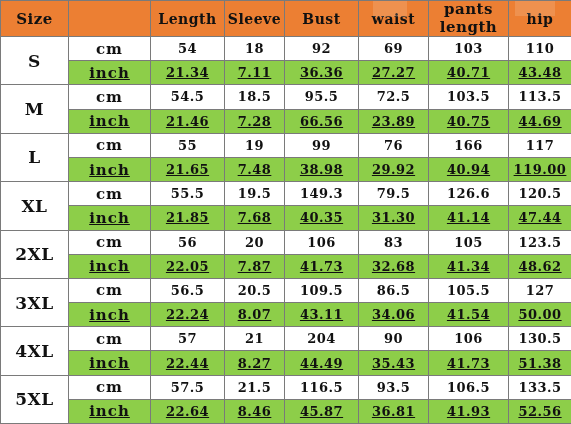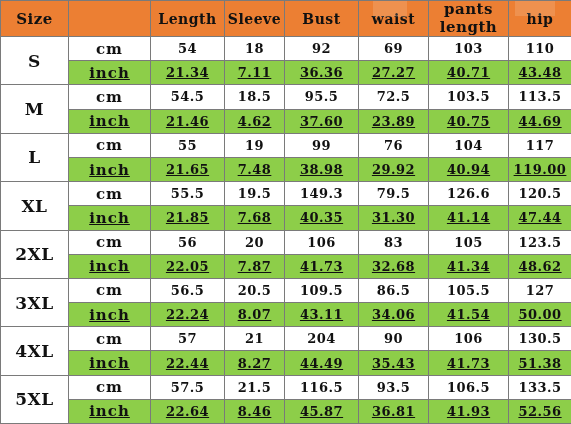--- a/index.html
+++ b/index.html
@@ -153,34 +153,34 @@
         <td class="val">54.5</td>
         <td class="val">18.5</td>
         <td class="val">95.5</td>
         <td class="val">72.5</td>
         <td class="val">103.5</td>
         <td class="val val-hip">113.5</td>
       </tr>
       <tr class="row-inch">
         <td class="unit-cell">inch</td>
         <td class="val">21.46</td>
-        <td class="val">4.62</td>
-        <td class="val">37.60</td>
+        <td class="val">7.28</td>
+        <td class="val">66.56</td>
         <td class="val">23.89</td>
         <td class="val">40.75</td>
         <td class="val val-hip">44.69</td>
       </tr>
       <tr class="row-cm">
         <td class="size-cell" rowspan="2">L</td>
         <td class="unit-cell">cm</td>
         <td class="val">55</td>
         <td class="val">19</td>
         <td class="val">99</td>
         <td class="val">76</td>
-        <td class="val">104</td>
+        <td class="val">166</td>
         <td class="val val-hip">117</td>
       </tr>
       <tr class="row-inch">
         <td class="unit-cell">inch</td>
         <td class="val">21.65</td>
         <td class="val">7.48</td>
         <td class="val">38.98</td>
         <td class="val">29.92</td>
         <td class="val">40.94</td>
         <td class="val val-hip">119.00</td>

